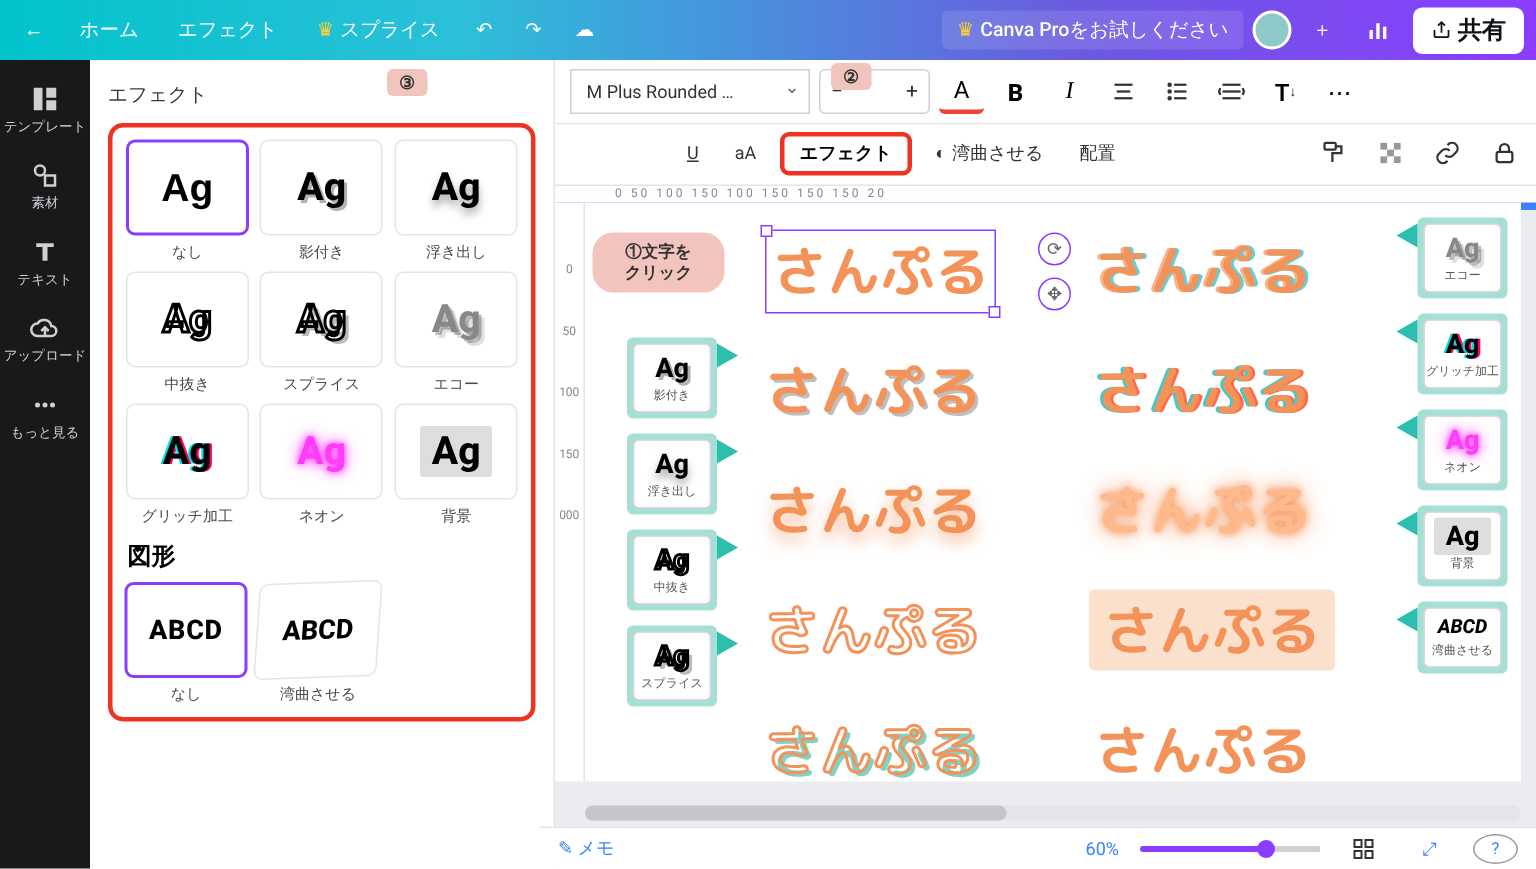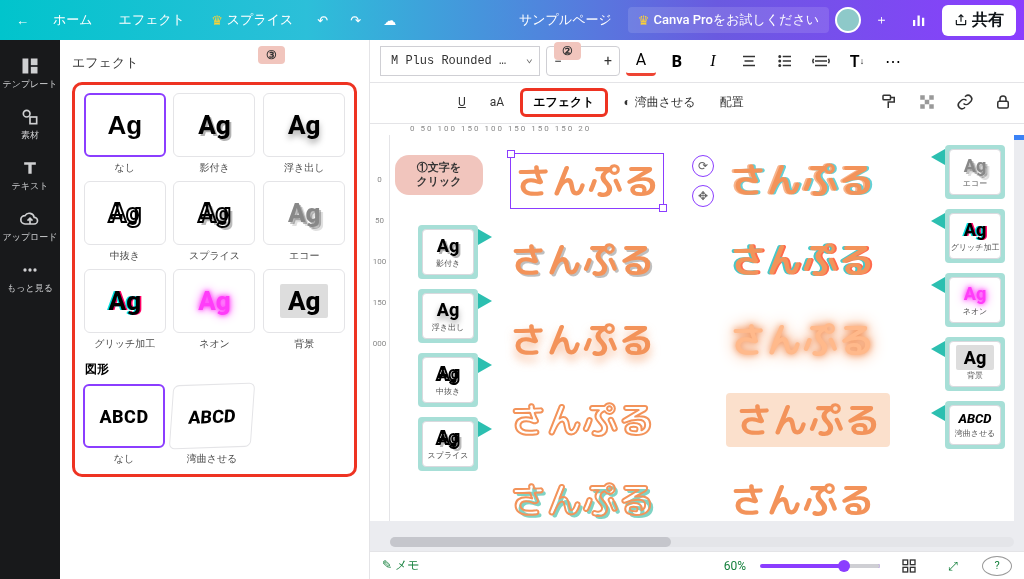--- a/index.html
+++ b/index.html
@@ -22,40 +22,40 @@
 
 
 .panel { position: absolute; top: 40px; left: 60px; width: 310px; bottom: 0; background: #fff; border-right: 1px solid #e4e4e7; padding: 14px 12px 8px 12px; overflow: hidden; }
 .panel h3 { font-size: 13px; font-weight: 500; color: #3a3a3a; margin-bottom: 10px; }
 .effects-box { border: 3px solid #e32; border-radius: 10px; padding: 8px 8px; }
 .eff-grid { display: grid; grid-template-columns: repeat(3, 1fr); gap: 6px 6px; }
 .eff-cell { display:flex; flex-direction:column; align-items:center; }
 .eff-thumb { width: 82px; height: 64px; border: 1px solid #e4e4e7; border-radius: 6px; display:flex;align-items:center;justify-content:center; font-size: 26px; font-weight: 800; background:#fff;}
 .eff-thumb.sel { border: 2px solid #8b3dff; }
 .eff-label { font-size: 10px; color: #4a4a4a; margin-top: 4px; }
-.subhead { font-size: 12px; font-weight:600; margin: 10px 0 6px 2px; }
+.subhead { font-size: 16px; font-weight:600; margin: 10px 0 6px 2px; }
 .shapes-row { display:flex; gap:6px; }
 
 
 .t-none { font-family: sans-serif; }
 .t-shadow { text-shadow: 2px 2px 0 rgba(0,0,0,.3); }
 .t-lift { text-shadow: 0 4px 6px rgba(0,0,0,.35); }
 .t-hollow { color: transparent; -webkit-text-stroke: 2px #000; }
 .t-splice { color: transparent; -webkit-text-stroke: 2px #000; text-shadow: 3px 3px 0 #bbb; }
 .t-echo { color:#888; text-shadow: 2px 2px 0 rgba(0,0,0,.25), 4px 4px 0 rgba(0,0,0,.12);}
 .t-glitch { color:#000; text-shadow: -1.5px 0 #00e0e0, 1.5px 0 #ff0066; }
 .t-neon { color:#ff3df9; text-shadow: 0 0 4px #ff3df9, 0 0 10px #ff3df9; }
 .t-bg { background:#ddd; padding:2px 8px; border-radius:2px; }
 .t-curve { font-size:18px; font-weight:800; letter-spacing:.5px;}
 .t-curve2 { font-size:18px; font-weight:800; transform: rotate(-2deg) skewX(-6deg);}
 
 
 .editor { position:absolute; top: 40px; left: 370px; right: 0; bottom: 28px; background:#ebecf0; }
 .toolbar { background:#fff; border-bottom:1px solid #e4e4e7; padding: 6px 10px; display:flex; flex-wrap:wrap; align-items:center; gap:6px; }
-.font-dd { border:1px solid #cfcfd4; border-radius:0; height:30px; padding: 0 22px 0 10px; display:flex;align-items:center;font-size:12px; min-width:160px; position:relative; color:#333;font-family:Liberation Mono, monospace;}
+.font-dd { border:1px solid #cfcfd4; border-radius:0; height:30px; padding: 0 22px 0 10px; display:flex;align-items:center;font-size:12px; min-width:160px; position:relative; color:#333;}
 .font-dd:after { content:"⌄"; position:absolute; right:6px; top:4px; color:#666;}
 .num-box{ border:1px solid #cfcfd4;border-radius:4px;height:30px; display:flex;align-items:center;}
 .num-box span{ width:22px; text-align:center; font-size:14px; color:#333;}
 .num-box input{ width:28px; border:none; text-align:center; font-size:12px; outline:none;}
 .tbtn{ height:30px; min-width:30px; padding:0 6px; display:inline-flex;align-items:center;justify-content:center; border-radius:4px; cursor:pointer;}
 .tbtn.bold{font-weight:800;}
 .toolbar-row2{ background:#fff;border-bottom:1px solid #e4e4e7;padding:4px 6px 6px 80px; display:flex;align-items:center;gap:8px;}
 .effect-btn{ border:3px solid #e32; border-radius:6px; padding:3px 10px; font-size:12px; font-weight:600;}
 .row2-btn{ font-size:12px; padding:4px 8px; border-radius:4px; display:flex;align-items:center;gap:4px;}
 .row2-btn.plain{ color:#333; }
@@ -85,21 +85,21 @@
 .sidecol.right{ right:6px; top:10px;}
 .mini{ width:52px; background:#fff; border:1px solid #d9d9de;border-radius:4px;display:flex;flex-direction:column;align-items:center;justify-content:center; padding:5px 0; position:relative;}
 .mini .ag{ font-size:18px;font-weight:800;}
 .mini .lab{ font-size:8px;color:#555;margin-top:2px;}
 .arrow{ position:absolute; width:0;height:0; border-top:8px solid transparent;border-bottom:8px solid transparent;}
 .arrow.r{ right:-14px; border-left:14px solid #2cbfb0;}
 .arrow.l{ left:-14px; border-right:14px solid #2cbfb0;}
 .mini-wrap{ background:#a7dfd7; padding:4px; border-radius:4px; position:relative;}
 
 
-.status{ position:absolute; bottom:0; left:370px; right:0; height:28px; background:#fff; border-top:1px solid #e4e4e7; display:flex;align-items:center;padding:0 12px;gap:14px;font-size:12px;color:#15803d;justify-content:center;}
+.status{ position:absolute; bottom:0; left:360px; right:0; height:28px; background:#fff; border-top:1px solid #e4e4e7; display:flex;align-items:center;padding:0 12px;gap:14px;font-size:12px;color:#3b82f6;justify-content:center;}
 .status .flex{flex:1;}
 .slider{ width:120px;height:4px;background:#8b3dff;border-radius:2px;position:relative;}
 .slider .sk{ width:40px;height:4px;background:#cfcfd4;position:absolute;right:0;top:0;border-radius:2px;}
 .slider .knob{width:12px;height:12px;background:#8b3dff;border-radius:50%;position:absolute;top:-4px;left:78px;}
 
 
 .anno{ position:absolute; background:#f1c5bd; color:#333; border-radius:4px; font-size:12px; font-weight:700; padding:2px 8px;}
 </style>
 </head>
 <body>
@@ -109,21 +109,20 @@
   <div class="hbtn">ホーム</div>
   <div class="hbtn">エフェクト</div>
   <div class="hbtn">
       <span class="crown">♛</span>
       <span>スプライス</span>
     </div>
   <div class="hbtn icon-only">↶</div>
   <div class="hbtn icon-only">↷</div>
   <div class="hbtn icon-only">☁</div>
   <div class="spacer"></div>
-  <div class="hbtn">サンプルページ</div>
   <div class="hbtn pro-pill">
       <span class="crown">♛</span>
       <span>Canva Proをお試しください</span>
     </div>
   <div class="avatar"></div>
   <div class="hbtn icon-only">＋</div>
   <div class="hbtn icon-only">
       <svg viewBox="0 0 24 24" fill="#fff" width="18" height="18">
         <rect x="4" y="12" width="3" height="8"></rect>
         <rect x="10" y="6" width="3" height="14"></rect>

